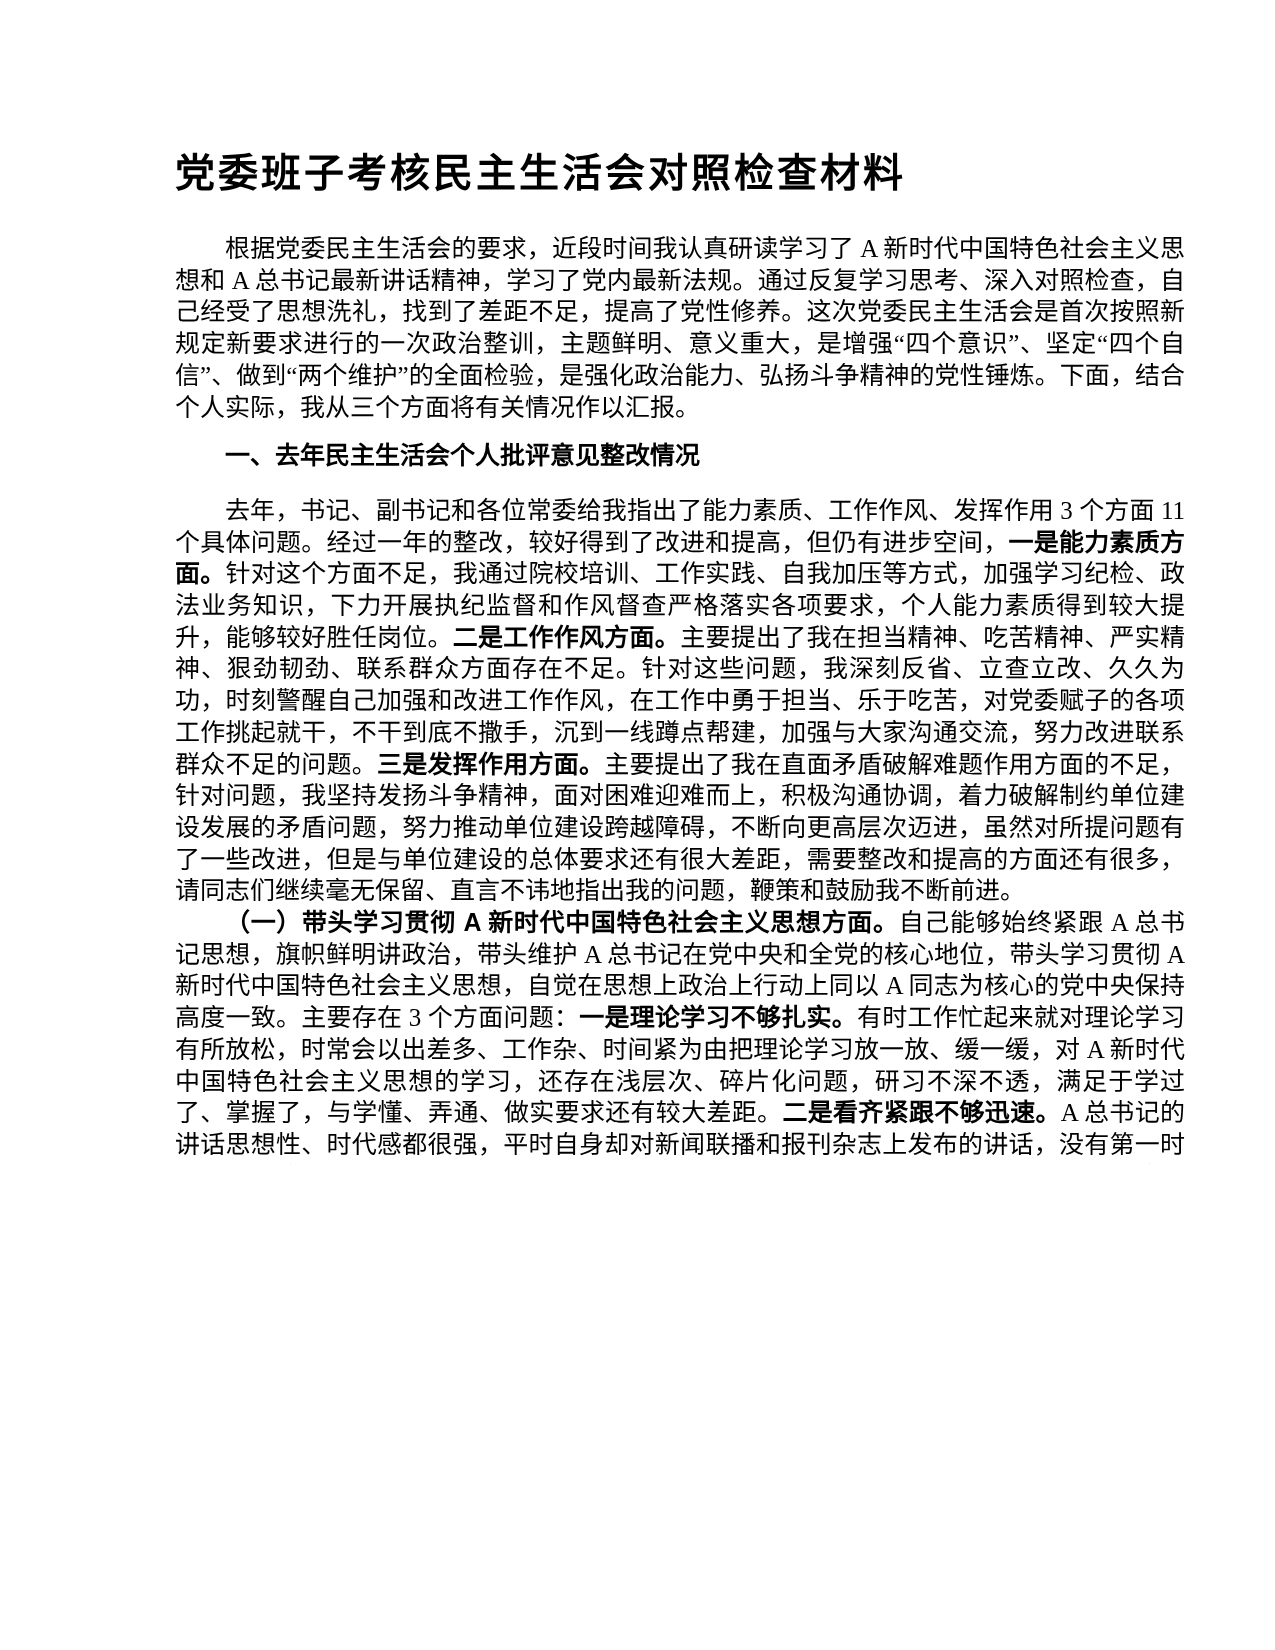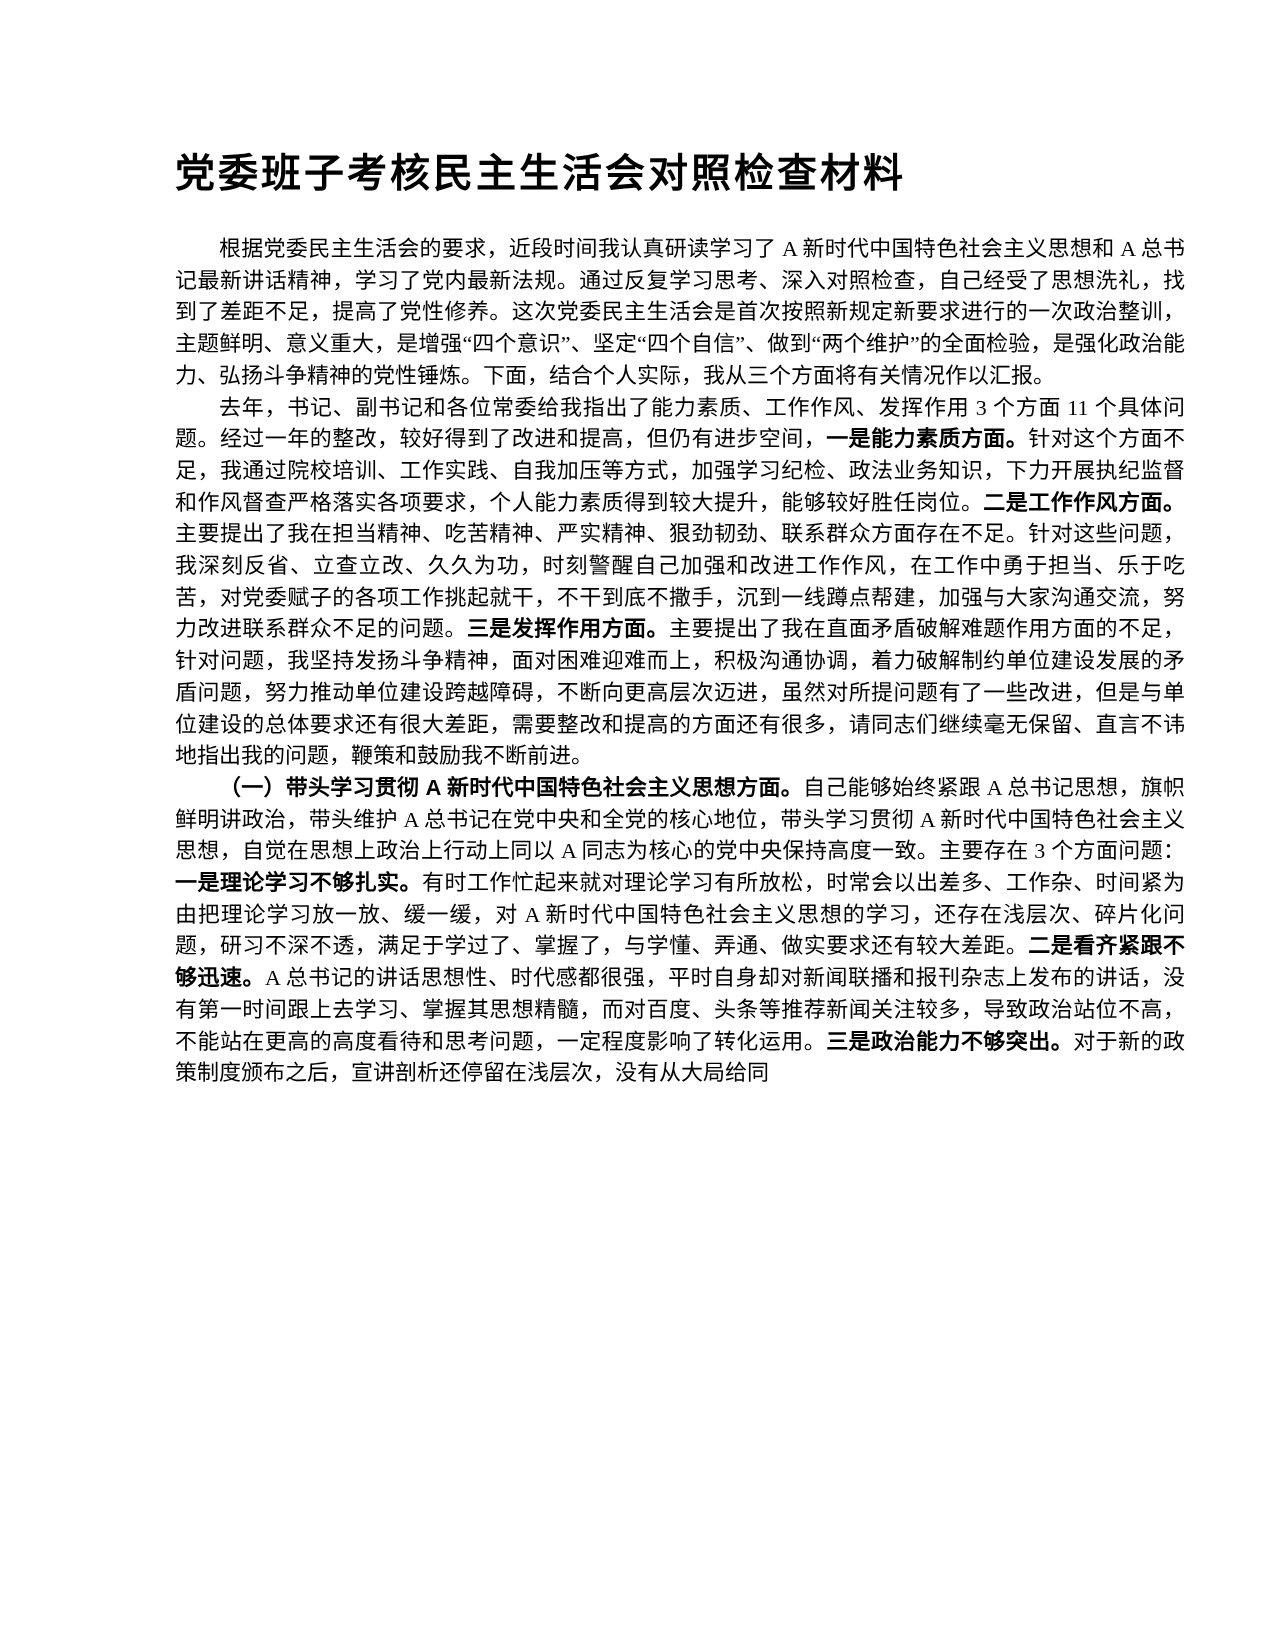--- a/index.html
+++ b/index.html
@@ -31,37 +31,38 @@
     margin: 17px 0 23px 0;
     font-family: "Liberation Sans", "DejaVu Sans", sans-serif;
     font-weight: 700;
     font-size: 25px;
     line-height: 31.7px;
     text-indent: 2em;
     color: #000000;
   }
   .body-para {
     margin: 0;
-    font-size: 22px;
+    font-size: 25px;
     line-height: 31.7px;
     text-align: justify;
     text-indent: 2em;
     color: #000000;
   }
   .b {
     font-weight: 700;
     font-family: "Liberation Sans", "DejaVu Sans", sans-serif;
   }
 </style>
 </head>
 <body>
 
 <div class="page">
   <h1 class="doc-title">党委班子考核民主生活会对照检查材料</h1>
 
   <p class="body-para"><span>根据党委民主生活会的要求，近段时间我认真研读学习了 A 新时代中国特色社会主义思想和 A 总书记最新讲话精神，学习了党内最新法规。通过反复学习思考、深入对照检查，自己经受了思想洗礼，找到了差距不足，提高了党性修养。这次党委民主生活会是首次按照新规定新要求进行的一次政治整训，主题鲜明、意义重大，是增强“四个意识”、坚定“四个自信”、做到“两个维护”的全面检验，是强化政治能力、弘扬斗争精神的党性锤炼。下面，结合个人实际，我从三个方面将有关情况作以汇报。</span></p>
 
+  <h2 class="section-heading">一、去年民主生活会个人批评意见整改情况</h2>
 
   <p class="body-para"><span>去年，书记、副书记和各位常委给我指出了能力素质、工作作风、发挥作用 3 个方面 11 个具体问题。经过一年的整改，较好得到了改进和提高，但仍有进步空间，</span><span class="b">一是能力素质方面。</span><span>针对这个方面不足，我通过院校培训、工作实践、自我加压等方式，加强学习纪检、政法业务知识，下力开展执纪监督和作风督查严格落实各项要求，个人能力素质得到较大提升，能够较好胜任岗位。</span><span class="b">二是工作作风方面。</span><span>主要提出了我在担当精神、吃苦精神、严实精神、狠劲韧劲、联系群众方面存在不足。针对这些问题，我深刻反省、立查立改、久久为功，时刻警醒自己加强和改进工作作风，在工作中勇于担当、乐于吃苦，对党委赋子的各项工作挑起就干，不干到底不撒手，沉到一线蹲点帮建，加强与大家沟通交流，努力改进联系群众不足的问题。</span><span class="b">三是发挥作用方面。</span><span>主要提出了我在直面矛盾破解难题作用方面的不足，针对问题，我坚持发扬斗争精神，面对困难迎难而上，积极沟通协调，着力破解制约单位建设发展的矛盾问题，努力推动单位建设跨越障碍，不断向更高层次迈进，虽然对所提问题有了一些改进，但是与单位建设的总体要求还有很大差距，需要整改和提高的方面还有很多，请同志们继续毫无保留、直言不讳地指出我的问题，鞭策和鼓励我不断前进。</span></p>
 
 
   <p class="body-para"><span class="b">（一）带头学习贯彻 A 新时代中国特色社会主义思想方面。</span><span>自己能够始终紧跟 A 总书记思想，旗帜鲜明讲政治，带头维护 A 总书记在党中央和全党的核心地位，带头学习贯彻 A 新时代中国特色社会主义思想，自觉在思想上政治上行动上同以 A 同志为核心的党中央保持高度一致。主要存在 3 个方面问题：</span><span class="b">一是理论学习不够扎实。</span><span>有时工作忙起来就对理论学习有所放松，时常会以出差多、工作杂、时间紧为由把理论学习放一放、缓一缓，对 A 新时代中国特色社会主义思想的学习，还存在浅层次、碎片化问题，研习不深不透，满足于学过了、掌握了，与学懂、弄通、做实要求还有较大差距。</span><span class="b">二是看齐紧跟不够迅速。</span><span>A 总书记的讲话思想性、时代感都很强，平时自身却对新闻联播和报刊杂志上发布的讲话，没有第一时间跟上去学习、掌握其思想精髓，而对百度、头条等推荐新闻关注较多，导致政治站位不高，不能站在更高的高度看待和思考问题，一定程度影响了转化运用。</span><span class="b">三是政治能力不够突出。</span><span>对于新的政策制度颁布之后，宣讲剖析还停留在浅层次，没有从大局给同</span></p>
 </div>
 
 </body></html>

